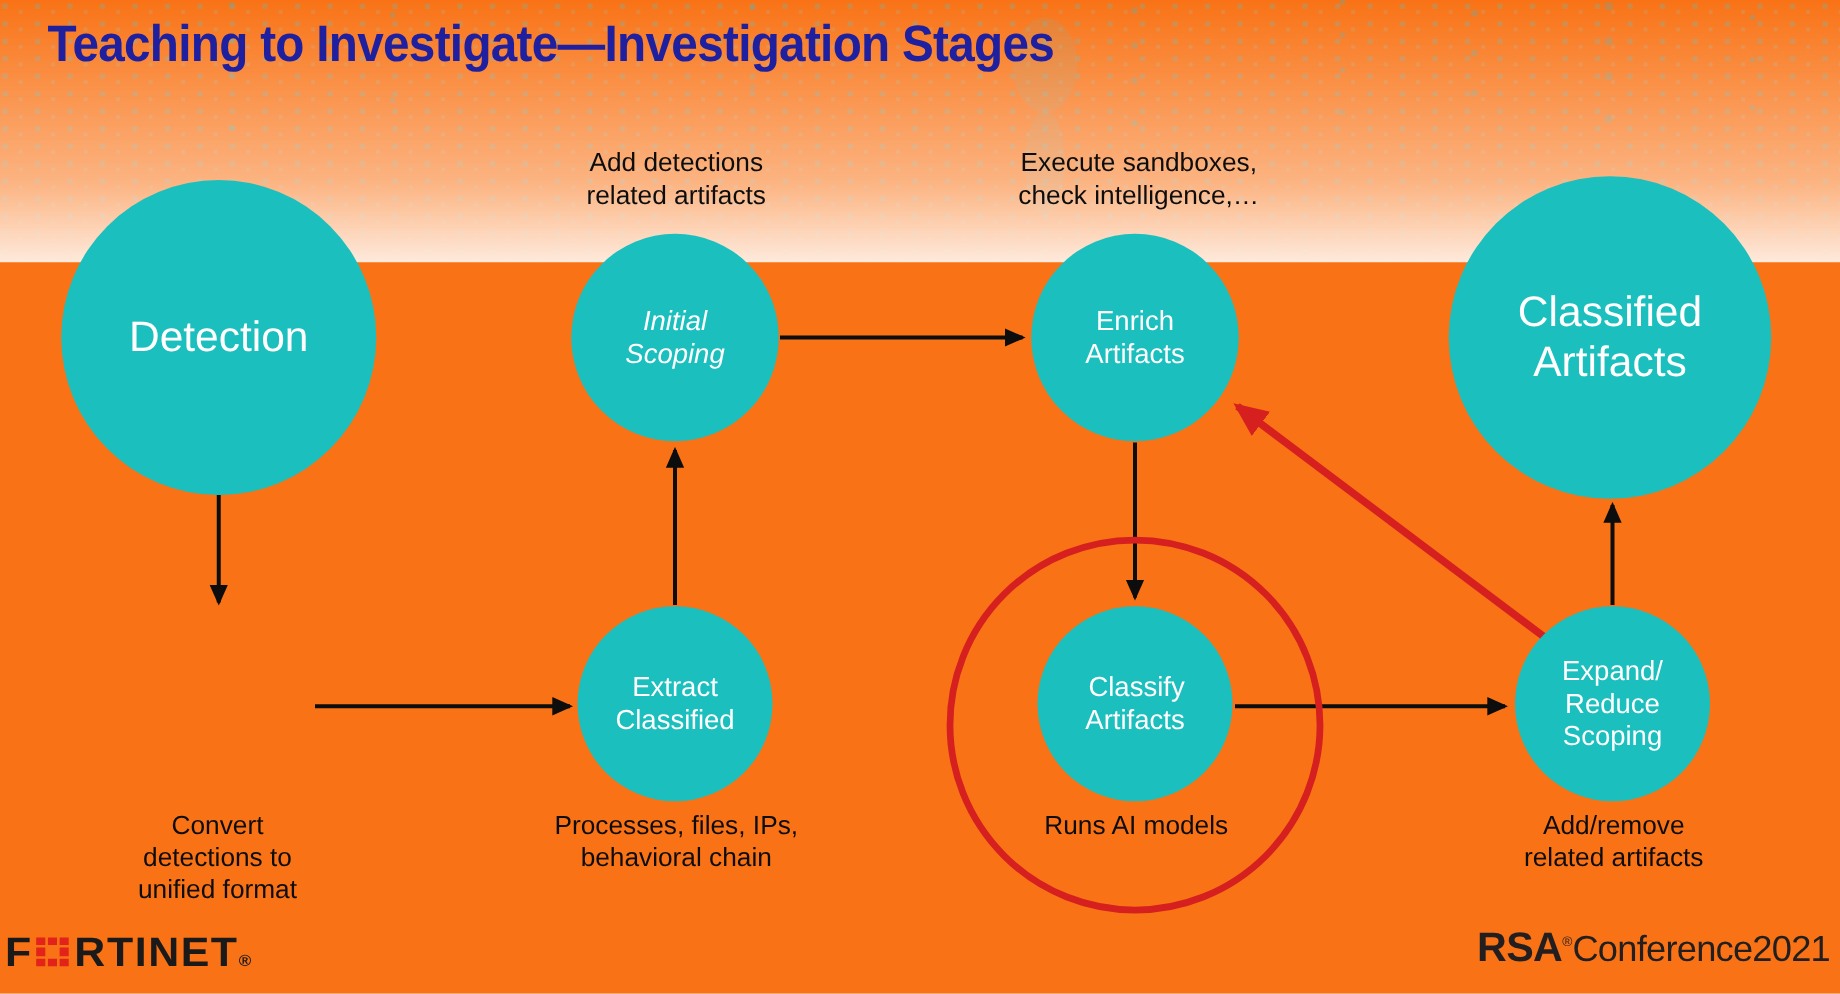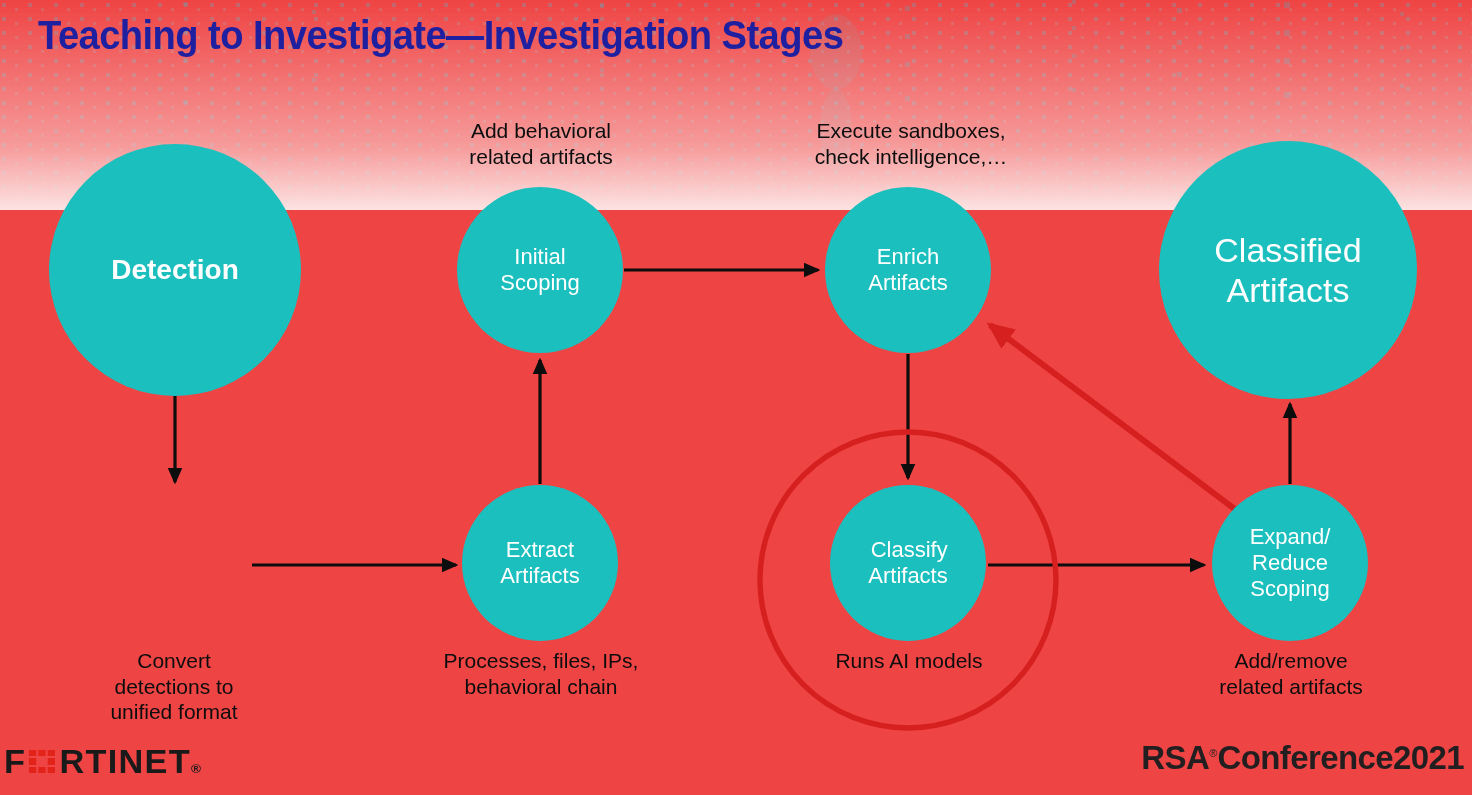--- a/index.html
+++ b/index.html
@@ -7,21 +7,21 @@
     padding: 0;
     background: #ffffff;
   }
   body {
     font-family: "Liberation Sans", sans-serif;
   }
   .slide {
     position: relative;
     width: 1472px;
     height: 795px;
-    background: #ef4444;
+    background: #f97316;
     overflow: hidden;
   }
   
   .bg-pattern {
     position: absolute;
     left: 0; top: 0;
     width: 1472px;
     height: 210px;
     pointer-events: none;
     opacity: 0.85;
@@ -101,21 +101,21 @@
     position: absolute;
     right: 8px;
     bottom: 18px;
     display: flex;
     align-items: baseline;
     font-family: "Liberation Sans", sans-serif;
     color: #231F20;
   }
   .rsa-mark { font-weight: bold; font-size: 33px; letter-spacing: -0.5px; }
   .rsa-reg { font-size: 11px; vertical-align: super; position: relative; top: -12px; }
-  .rsa-rest { font-weight: 700; font-size: 33px; letter-spacing: -0.6px; }
+  .rsa-rest { font-weight: 400; font-size: 29px; letter-spacing: -0.6px; }
 </style>
 </head>
 <body>
 
 <div class="slide">
 
   <svg class="bg-pattern" viewBox="0 0 1472 210" preserveAspectRatio="none">
     <defs>
       <linearGradient id="fadeDown" x1="0" y1="0" x2="0" y2="1">
         <stop offset="0%" stop-color="#ffffff" stop-opacity="0"></stop>
@@ -190,57 +190,57 @@
 
     <line x1="988" y1="565" x2="1204" y2="565" stroke="#0d0d0d" stroke-width="3.2" marker-end="url(#arrowBlack)"></line>
 
     <line x1="1290" y1="484" x2="1290" y2="404" stroke="#0d0d0d" stroke-width="3.2" marker-end="url(#arrowBlack)"></line>
 
     <circle cx="908" cy="580" r="148" fill="none" stroke="#D62020" stroke-width="5.4"></circle>
 
     <line x1="1240" y1="513" x2="990" y2="325" stroke="#D62020" stroke-width="6" marker-end="url(#arrowRed)"></line>
   </svg>
 
-  <div class="node" style="left:49px; top:144px; width:252px; height:252px; font-size:28px;font-weight:bold;">
+  <div class="node" style="left:49px; top:144px; width:252px; height:252px; font-size:34px;">
     <span class="node-label">Detection</span>
   </div>
 
-  <div class="node" style="left:457px; top:187px; width:166px; height:166px; font-size:22px;">
+  <div class="node" style="left:457px; top:187px; width:166px; height:166px; font-size:22px;font-style:italic;">
     <span class="node-label">Initial
 Scoping</span>
   </div>
 
   <div class="node" style="left:825px; top:187px; width:166px; height:166px; font-size:22px;">
     <span class="node-label">Enrich
 Artifacts</span>
   </div>
 
   <div class="node" style="left:1159px; top:141px; width:258px; height:258px; font-size:34px;">
     <span class="node-label">Classified
 Artifacts</span>
   </div>
 
 
   <div class="node" style="left:462px; top:485px; width:156px; height:156px; font-size:22px;">
     <span class="node-label">Extract
-Artifacts</span>
+Classified</span>
   </div>
 
   <div class="node" style="left:830px; top:485px; width:156px; height:156px; font-size:22px;text-align:right;">
     <span class="node-label">Classify
 Artifacts</span>
   </div>
 
   <div class="node" style="left:1212px; top:485px; width:156px; height:156px; font-size:22px;">
     <span class="node-label">Expand/
 Reduce
 Scoping</span>
   </div>
 
-  <div class="caption" style="left:418px; top:118px; width:246px;">Add behavioral
+  <div class="caption" style="left:418px; top:118px; width:246px;">Add detections
 related artifacts</div>
 
   <div class="caption" style="left:780px; top:118px; width:262px;">Execute sandboxes,
 check intelligence,…</div>
 
   <div class="caption" style="left:414px; top:648px; width:254px;">Processes, files, IPs,
 behavioral chain</div>
 
   <div class="caption" style="left:60px; top:648px; width:228px;">Convert
 detections to

